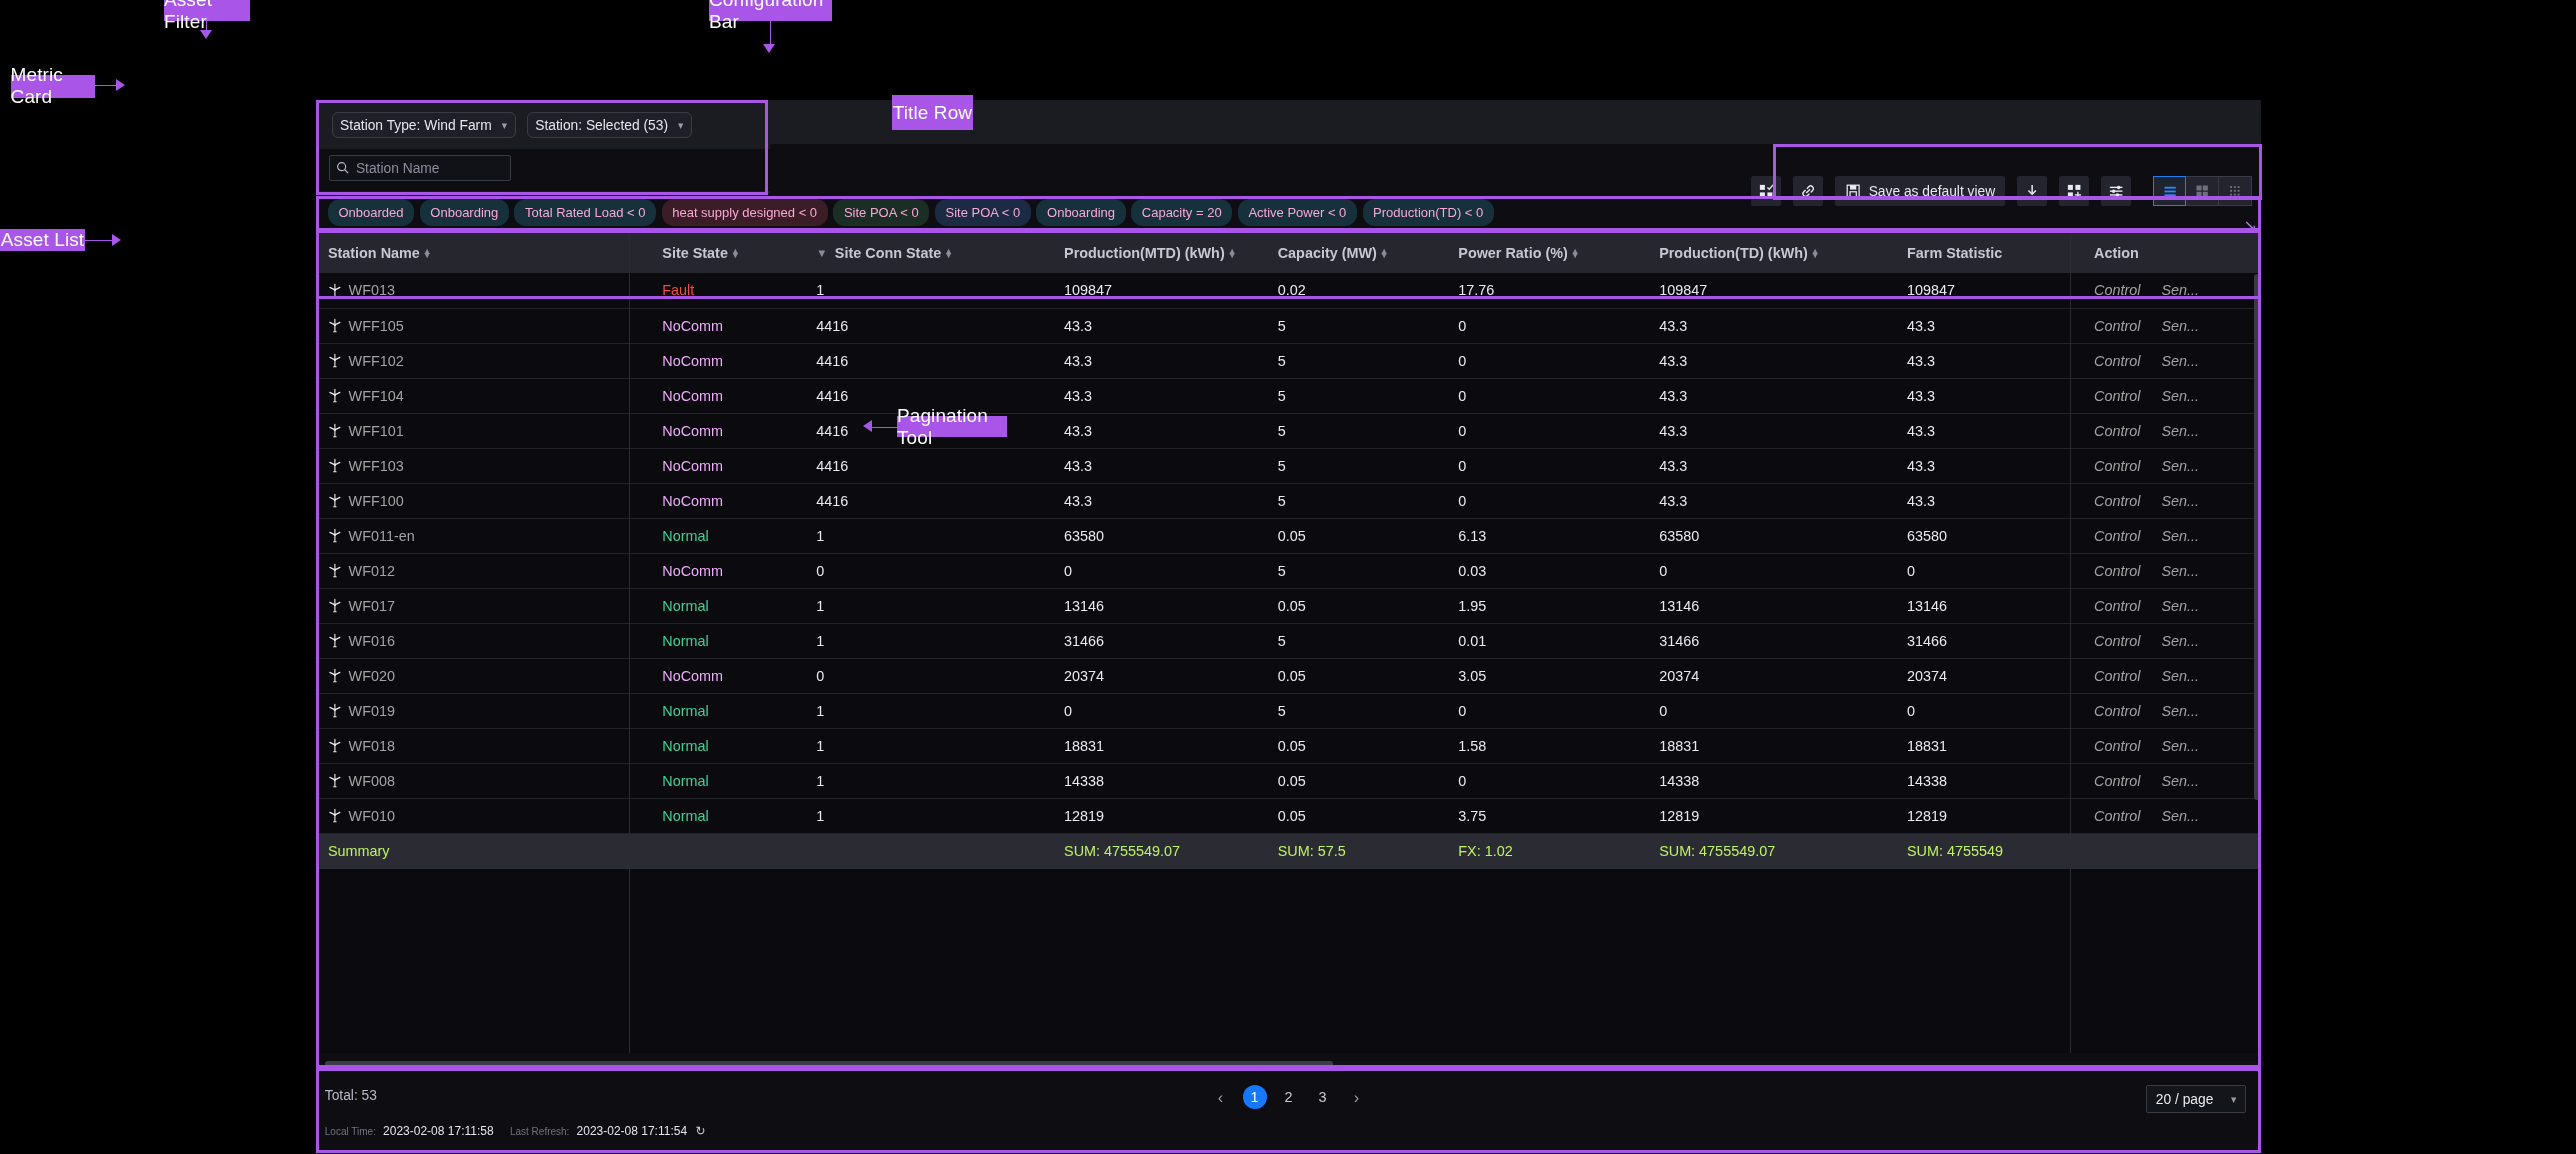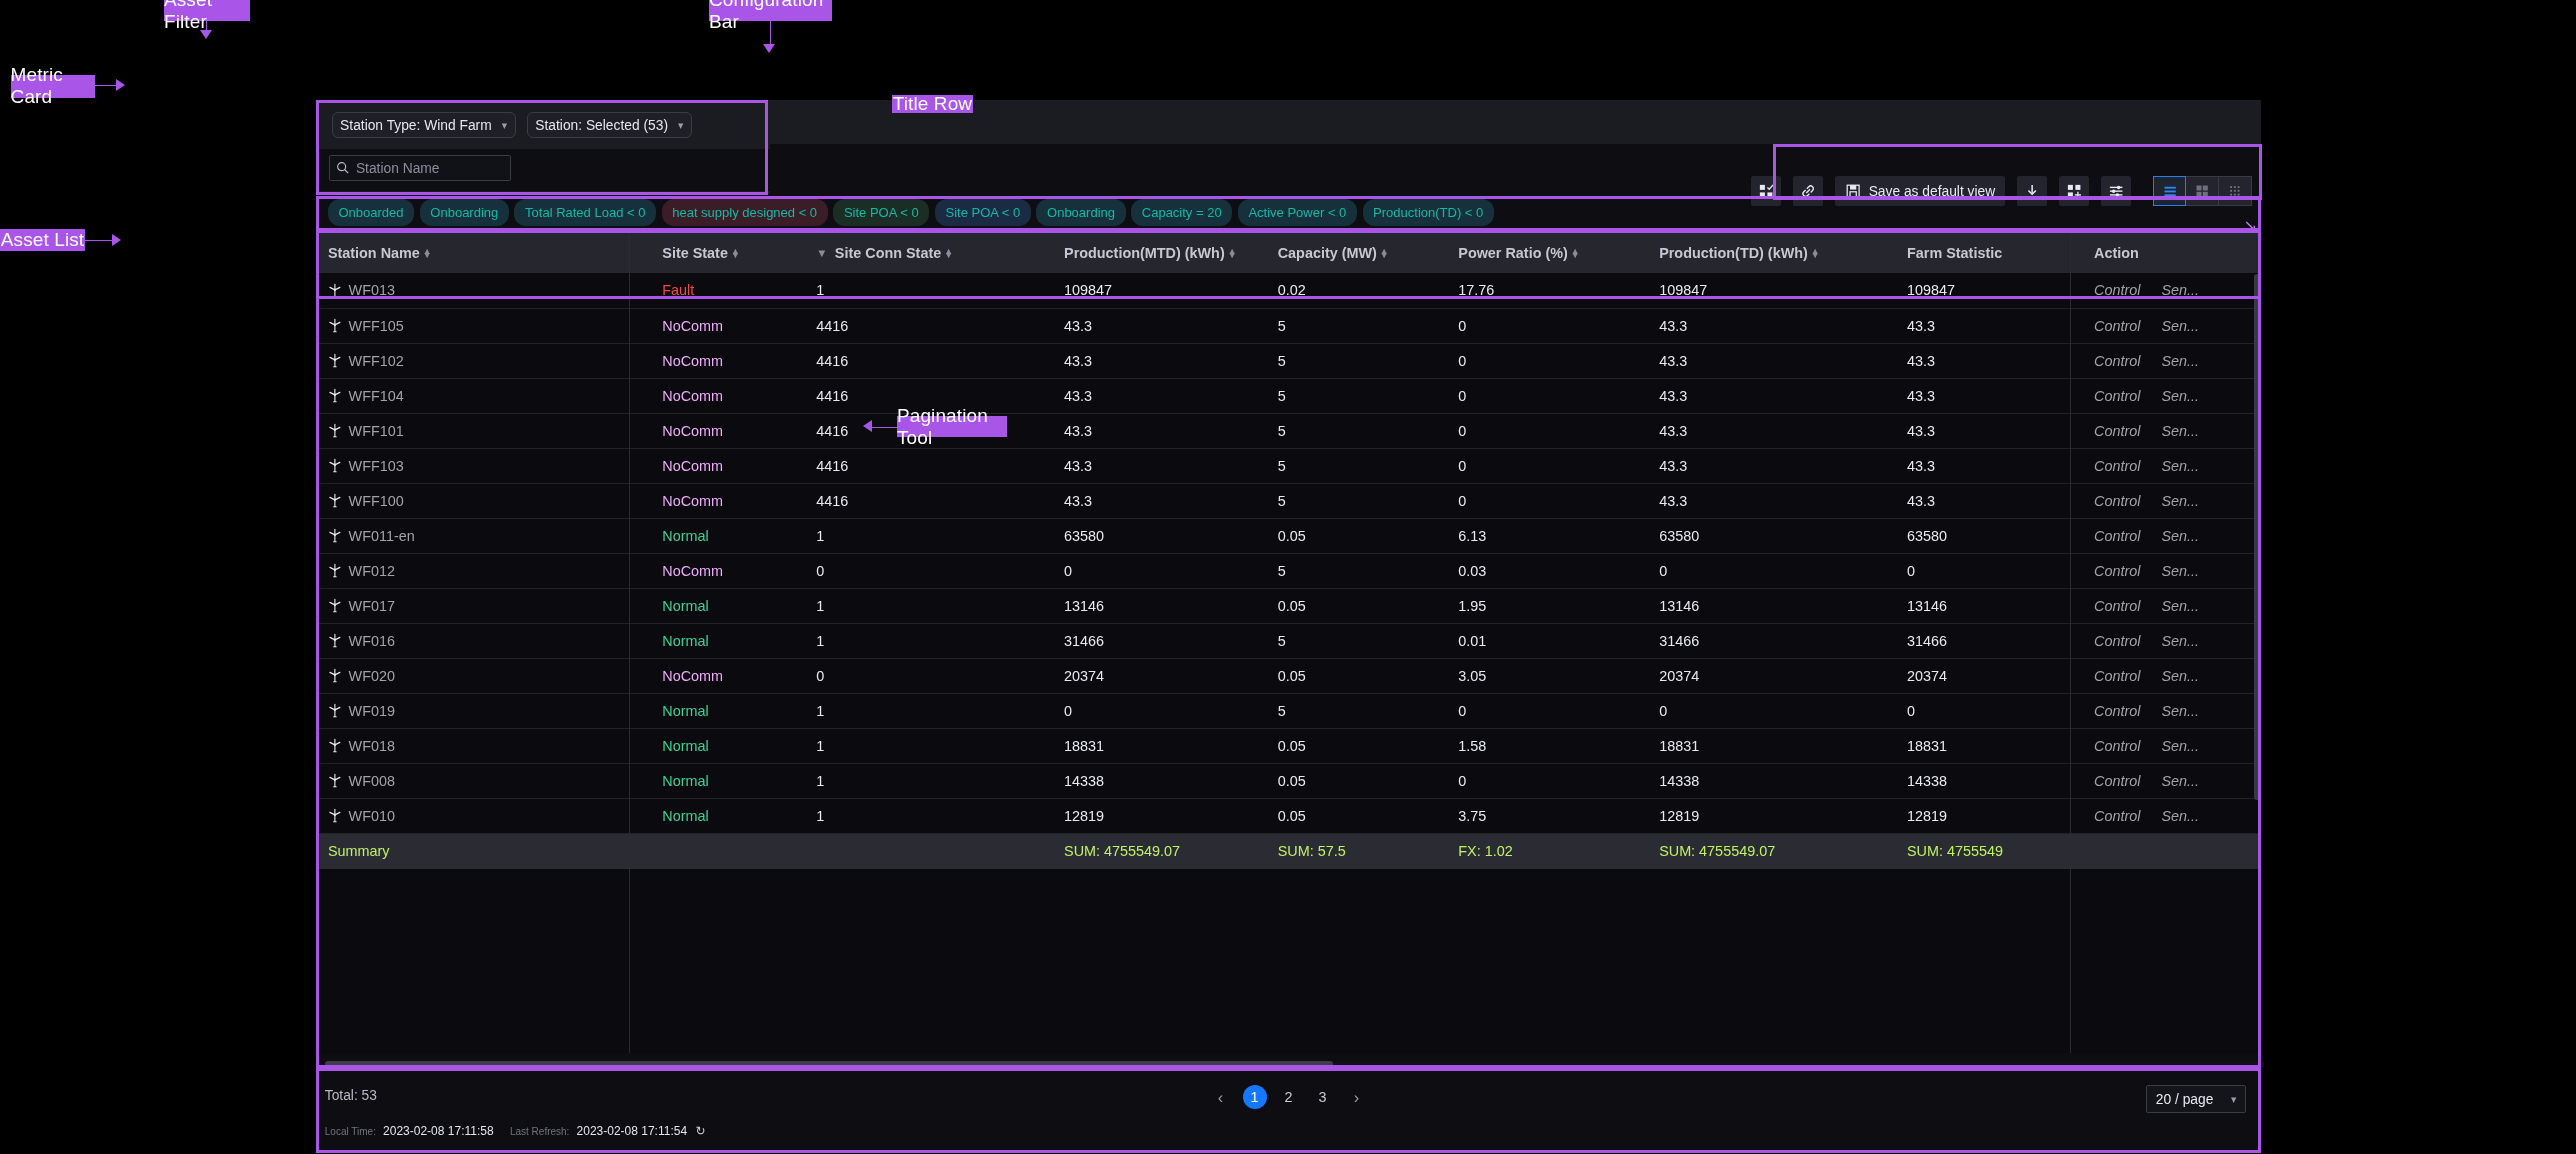--- a/index.html
+++ b/index.html
@@ -119,21 +119,21 @@
     position: absolute; left: 3.1px; top: 97px;
     width: 1939px; height: 31px;
     display: flex; gap: 5.6px; align-items: center;
     padding-left: 8.8px;
   }
   .chip {
     height: 27.6px;
     display: flex; align-items: center; justify-content: center;
     padding: 0 10.6px;
     font-size: 13px;
-    color: #14b8a6;
+    color: #f9a8d4;
     border-radius: 12px;
     white-space: nowrap;
     background: #1b2b38;
   }
   .chip.teal   { background: #16313c; }
   .chip.red    { background: #3b1d27; }
   .chip.green  { background: #1b2e25; }
   .chip.blue   { background: #1b2b44; }
 
   
@@ -271,21 +271,21 @@
   </div>
   <div class="ann-line" style="left:770px; top:21px; width:1.3px; height:24px;"></div>
   <div class="ann-arrow arrow-down" style="left:763px; top:44px;"></div>
 
   <div class="callout" style="left:10.6px; top:75px; width:84px; height:22.5px;">
     <span>Metric Card</span>
   </div>
   <div class="ann-line" style="left:95px; top:85px; width:24px; height:1.3px;"></div>
   <div class="ann-arrow arrow-right" style="left:116px; top:79px;"></div>
 
-  <div class="callout" style="left:892px; top:95px; width:81px; height:18px;">
+  <div class="callout" style="left:892px; top:95px; width:81px; height:35px;">
     <span>Title Row</span>
   </div>
 
   <div class="callout" style="left:0px; top:229px; width:85px; height:22px;">
     <span>Asset List</span>
   </div>
   <div class="ann-line" style="left:85px; top:240px; width:30px; height:1.3px;"></div>
   <div class="ann-arrow arrow-right" style="left:112px; top:234px;"></div>
 
   <div class="callout" style="left:897px; top:416px; width:110px; height:21px;">

